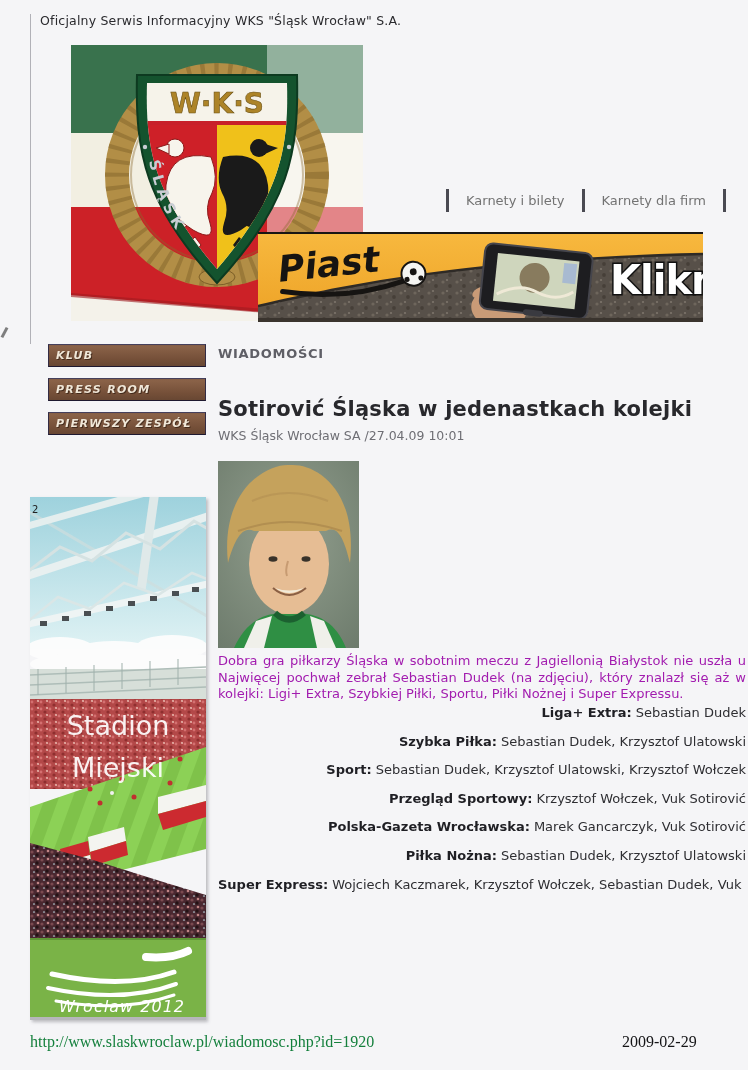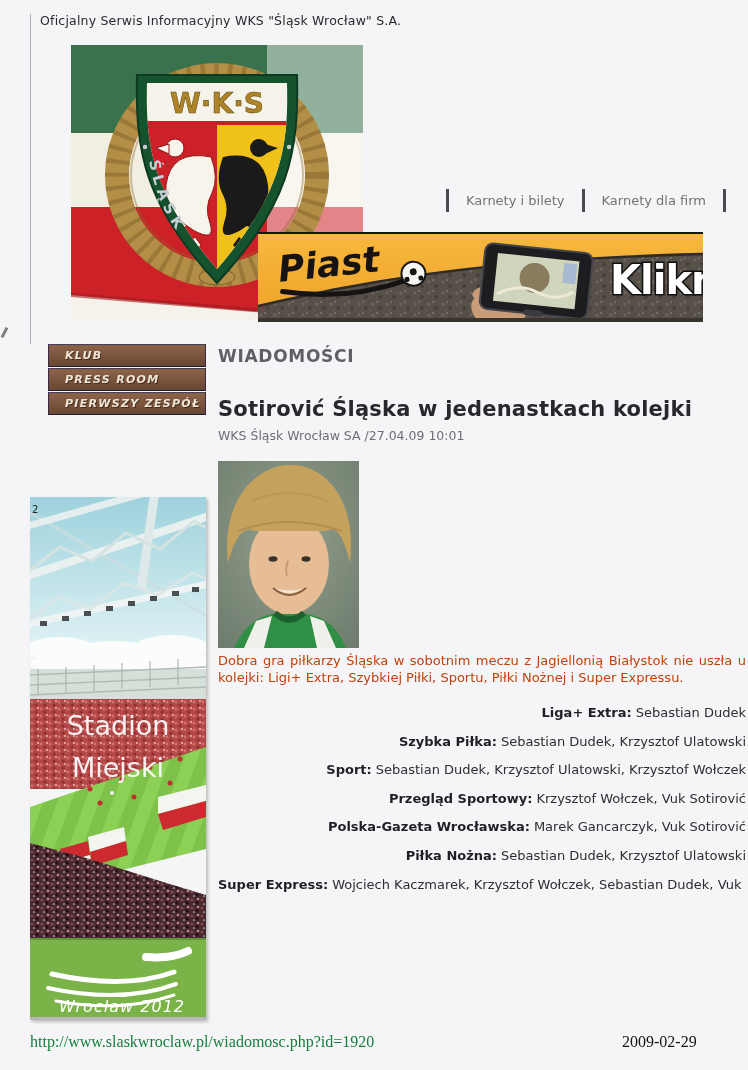--- a/index.html
+++ b/index.html
@@ -23,33 +23,33 @@
   #top-nav .sep{width:3px;height:23px;background:#4a4a52;flex:0 0 auto;}
   #top-nav a{font-size:13px;color:#737373;text-decoration:none;padding:0 17px;white-space:nowrap;cursor:pointer;}
 
   
   #ad-banner{left:258px;top:232px;width:445px;height:88px;overflow:hidden;cursor:pointer;
     border-top:2px solid #181614;background:linear-gradient(180deg,#f7b83e,#eda226);}
 
   
   #side-menu{left:48px;top:344px;width:158px;}
   #side-menu .mi{
-    height:21px;line-height:21px;margin-bottom:1px;padding-left:16px;
+    height:21px;line-height:21px;margin-bottom:11px;padding-left:7px;
     background:linear-gradient(180deg,#95705656 0,#8a6248 8%,#744f38 70%,#684733 100%),#7a553d;
     border:1px solid #332c44;border-top-color:#45405c;border-bottom-color:#1e1930;
     font-style:italic;font-weight:bold;font-size:11px;letter-spacing:1.3px;
     color:#f0e7d8;text-shadow:1px 1px 0 rgba(30,15,5,.55);cursor:pointer;white-space:nowrap;overflow:hidden;
   }
 
   
-  #section-label{left:218px;top:346px;font-size:17px;font-weight:bold;color:#5f5f66;letter-spacing:.7px;}
+  #section-label{left:218px;top:346px;font-size:13px;font-weight:bold;color:#5f5f66;letter-spacing:.7px;}
   #article-title{left:218px;top:397px;width:520px;font-size:21px;font-weight:bold;color:#28282c;letter-spacing:.2px;}
   #article-byline{left:218px;top:428px;font-size:12.5px;color:#6e6e74;}
   #player-photo{left:218px;top:461px;width:141px;height:187px;}
-  #article-paragraph{left:218px;top:653px;width:528px;font-size:13px;line-height:16.5px;color:#c2410c;}
+  #article-paragraph{left:218px;top:653px;width:528px;font-size:13px;line-height:16.5px;color:#a21caf;}
   #article-paragraph .jline{text-align:justify;text-align-last:justify;}
   #article-paragraph .nline{text-align:left;}
   #mentions{left:218px;top:705px;width:528px;text-align:right;}
   #mentions .row{height:16px;margin-bottom:12.6px;font-size:13px;white-space:nowrap;overflow:hidden;}
   #mentions .lbl{font-weight:bold;color:#1f1f24;margin-right:4px;}
   #mentions .nm{color:#2e2e32;}
 
   
   #stadium-wrap{left:30px;top:497px;width:176px;height:523px;box-shadow:2px 2px 3px rgba(80,80,90,.35);}
 
@@ -197,20 +197,21 @@
       <path d="M57,127 Q71,137 86,127 Q71,132 57,127 Z" fill="#f2ead8"></path>
       <path d="M16,187 C28,160 48,151 64,153 L80,153 C96,151 118,160 128,187 Z" fill="#2f8f44"></path>
       <polygon points="26,187 38,160 54,155 46,187" fill="#f0f0ea"></polygon>
       <polygon points="118,187 106,160 92,155 99,187" fill="#f0f0ea"></polygon>
       <path d="M57,152 Q71,165 86,152" stroke="#1c6030" stroke-width="6" fill="none"></path>
     </svg>
   </div>
 
   <div class="abs" id="article-paragraph">
     <div class="jline">Dobra gra piłkarzy Śląska w sobotnim meczu z Jagiellonią Białystok nie uszła u</div>
+    <div class="jline">Najwięcej pochwał zebrał Sebastian Dudek (na zdjęciu), który znalazł się aż w</div>
     <div class="nline">kolejki: Ligi+ Extra, Szybkiej Piłki, Sportu, Piłki Nożnej i Super Expressu.</div>
   </div>
 
   <div class="abs" id="mentions">
     <div class="row"><span class="lbl">Liga+ Extra:</span><span class="nm">Sebastian Dudek</span></div>
     <div class="row"><span class="lbl">Szybka Piłka:</span><span class="nm">Sebastian Dudek, Krzysztof Ulatowski</span></div>
     <div class="row"><span class="lbl">Sport:</span><span class="nm">Sebastian Dudek, Krzysztof Ulatowski, Krzysztof Wołczek</span></div>
     <div class="row"><span class="lbl">Przegląd Sportowy:</span><span class="nm">Krzysztof Wołczek, Vuk Sotirović</span></div>
     <div class="row"><span class="lbl">Polska-Gazeta Wrocławska:</span><span class="nm">Marek Gancarczyk, Vuk Sotirović</span></div>
     <div class="row"><span class="lbl">Piłka Nożna:</span><span class="nm">Sebastian Dudek, Krzysztof Ulatowski</span></div>

